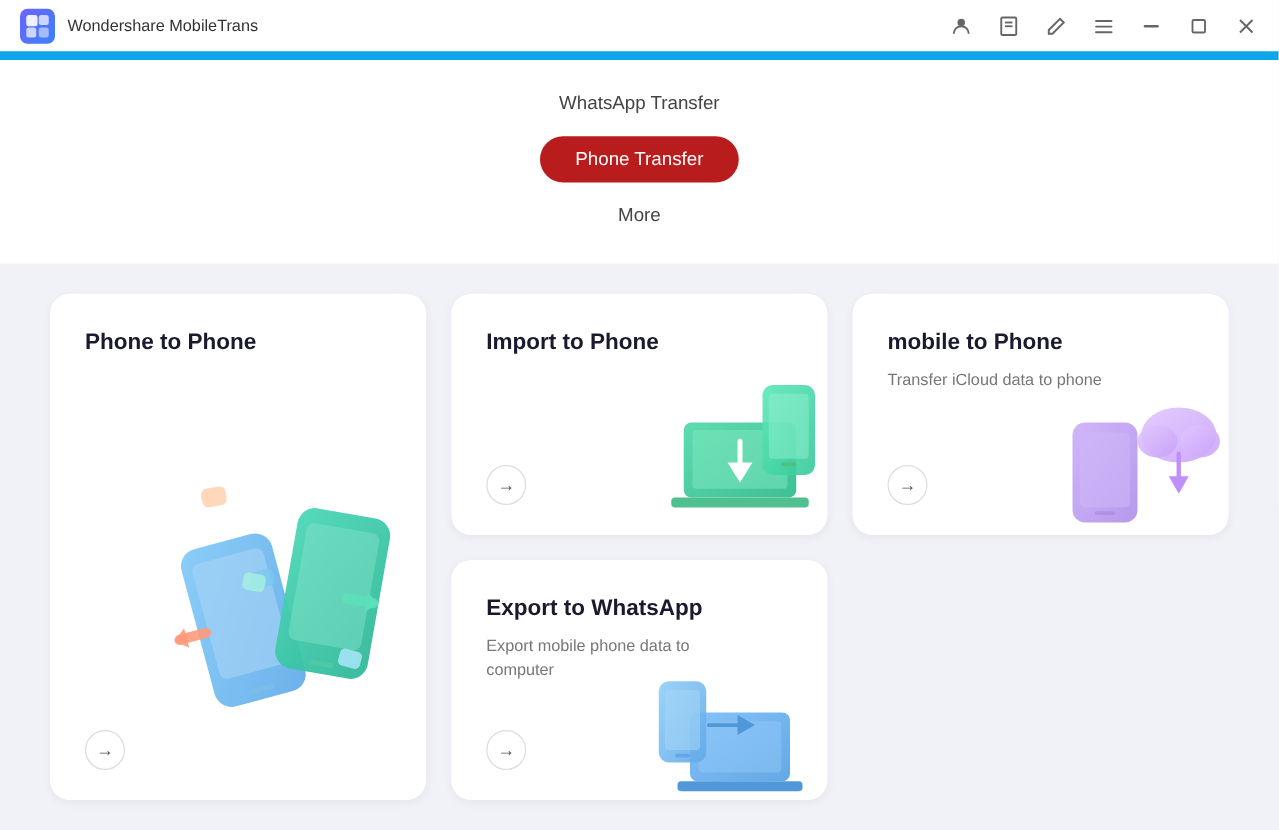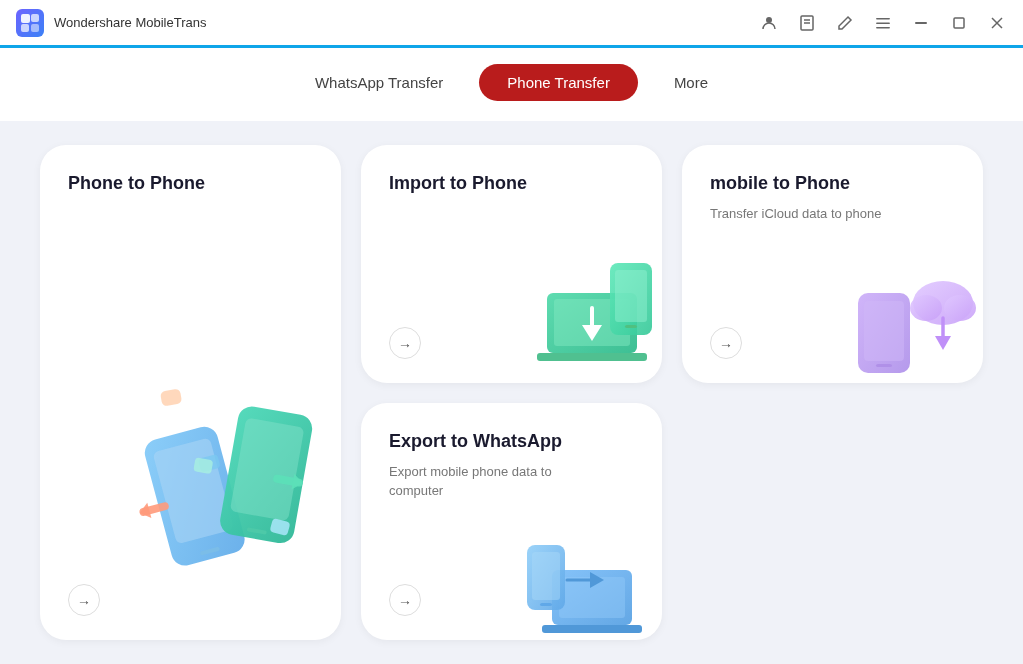--- a/index.html
+++ b/index.html
@@ -14,21 +14,21 @@
     }
 
     
     .titlebar {
       display: flex;
       align-items: center;
       justify-content: space-between;
       background: #ffffff;
       padding: 0 16px;
       height: 48px;
-      border-bottom: 3px solid #0ea5e9;
+      border-bottom: 7px solid #0ea5e9;
       flex-shrink: 0;
     }
     .titlebar-left {
       display: flex;
       align-items: center;
       gap: 10px;
     }
     .app-icon {
       width: 28px;
       height: 28px;
@@ -62,20 +62,21 @@
 
     
     .nav-area {
       background: #ffffff;
       display: flex;
       justify-content: center;
       align-items: center;
       padding: 16px 0 20px;
       gap: 8px;
       flex-shrink: 0;
+      flex-direction: column;
     }
     .nav-tab {
       padding: 10px 28px;
       border-radius: 24px;
       font-size: 15px;
       font-weight: 500;
       cursor: pointer;
       border: none;
       background: transparent;
       color: #444;
@@ -94,21 +95,21 @@
       grid-template-columns: 1fr 1fr 1fr;
       grid-template-rows: 1fr 1fr;
       gap: 20px;
       background: #f0f2f8;
       overflow: hidden;
     }
 
     
     .card {
       background: white;
-      border-radius: 26px;
+      border-radius: 16px;
       padding: 28px;
       position: relative;
       overflow: hidden;
       cursor: pointer;
       transition: box-shadow 0.2s;
       box-shadow: 0 2px 8px rgba(0,0,0,0.05);
     }
 
     .card-large {
       grid-row: span 2;

